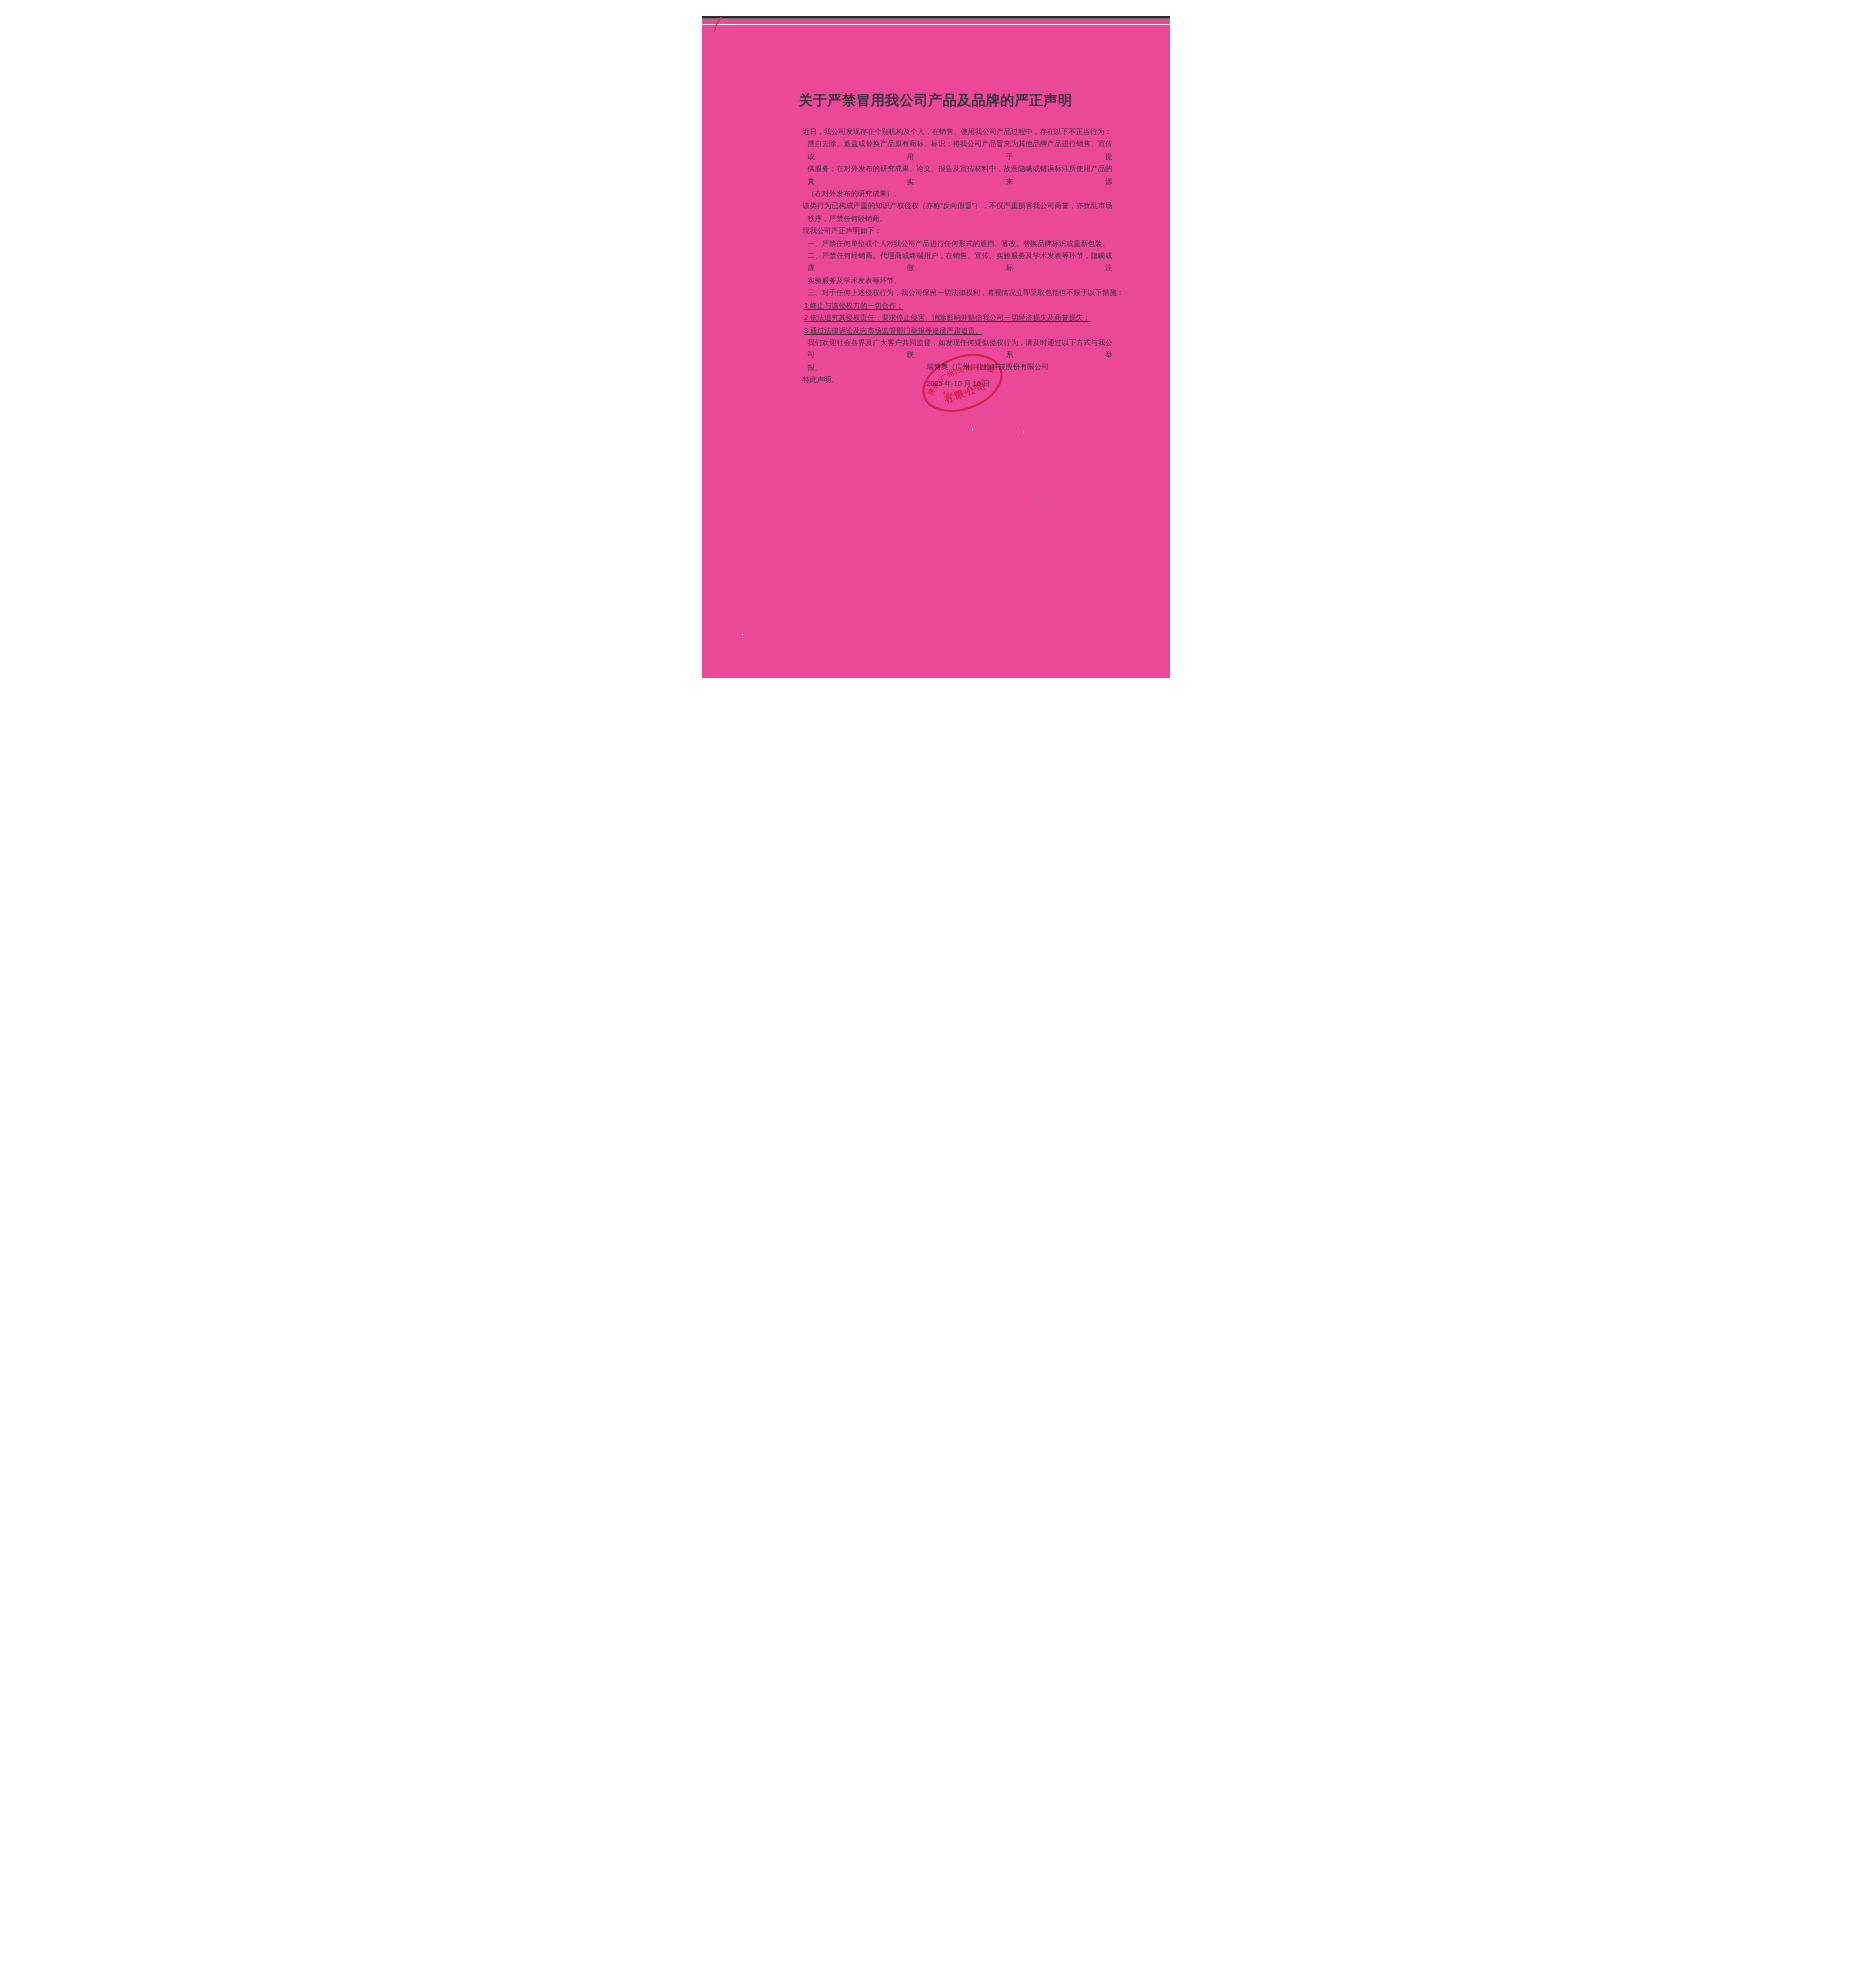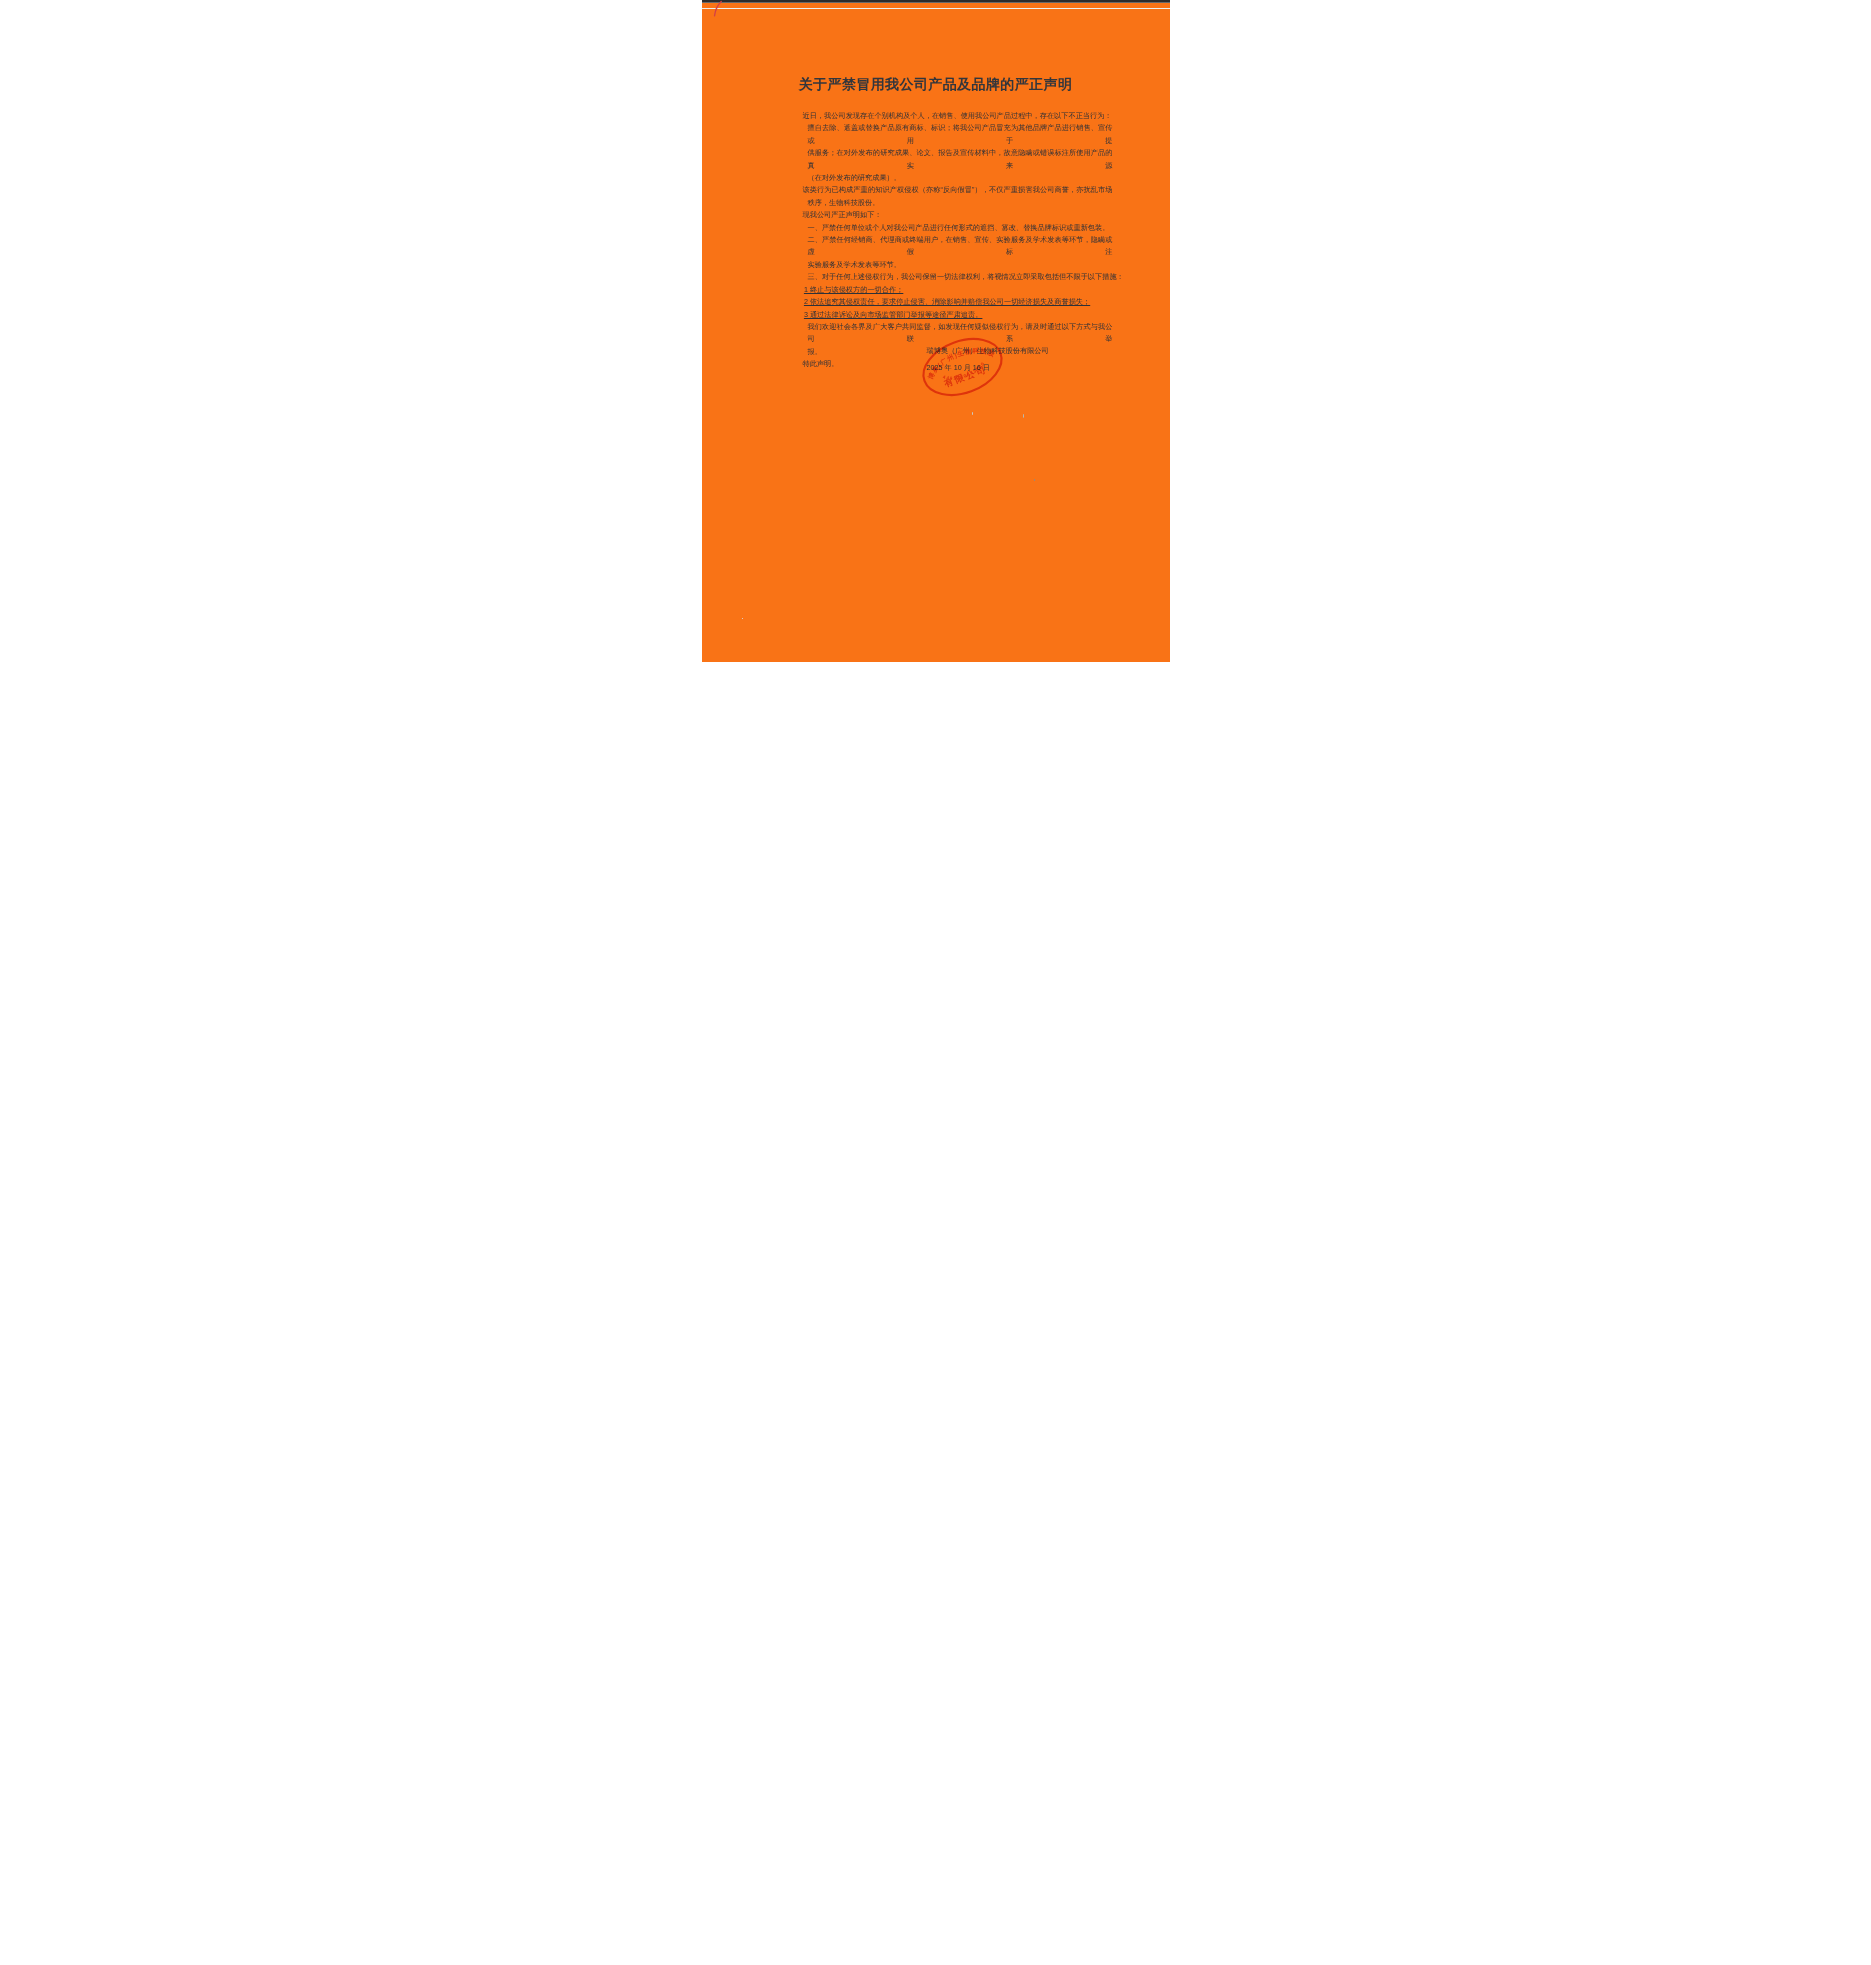--- a/index.html
+++ b/index.html
@@ -1,20 +1,20 @@
 <!DOCTYPE html>
 <html style="font-size:6.3px"><head>
 <meta charset="utf-8">
 <style>
   html,body{margin:0;padding:0;background:#ffffff;}
   .page{
     position:relative;
     width:468px;height:662px;
-    margin:0 auto;
-    background:#f97316;
+    margin:16px auto;
+    background:#ec4899;
     overflow:hidden;
     font-family:"Liberation Sans","DejaVu Sans",sans-serif;
     color:#2e3138;
   }
   .scan-band{
     position:absolute;left:0;top:0;width:468px;height:2px;
     background:#2b2c2e;
     border-bottom:0.4px solid #6a6a6a;
   }
   .scan-line{
@@ -68,21 +68,21 @@
   </svg>
 
   <h1 class="doc-title">关于严禁冒用我公司产品及品牌的严正声明</h1>
 
   <div class="body-block">
     <div class="bl ind">近日，我公司发现存在个别机构及个人，在销售、使用我公司产品过程中，存在以下不正当行为：</div>
     <div class="bl fill">擅自去除、遮盖或替换产品原有商标、标识；将我公司产品冒充为其他品牌产品进行销售、宣传或用于提</div>
     <div class="bl fill">供服务；在对外发布的研究成果、论文、报告及宣传材料中，故意隐瞒或错误标注所使用产品的真实来源</div>
     <div class="bl">（在对外发布的研究成果）。</div>
     <div class="bl ind fill">该类行为已构成严重的知识产权侵权（亦称“反向假冒”），不仅严重损害我公司商誉，亦扰乱市场</div>
-    <div class="bl">秩序，生物科技股份。</div>
+    <div class="bl">秩序，严禁任何经销商。</div>
     <div class="bl ind">现我公司严正声明如下：</div>
     <div class="bl">一、严禁任何单位或个人对我公司产品进行任何形式的遮挡、篡改、替换品牌标识或重新包装。</div>
     <div class="bl fill">二、严禁任何经销商、代理商或终端用户，在销售、宣传、实验服务及学术发表等环节，隐瞒或虚假标注</div>
     <div class="bl">实验服务及学术发表等环节。</div>
     <div class="bl">三、对于任何上述侵权行为，我公司保留一切法律权利，将视情况立即采取包括但不限于以下措施：</div>
     <div class="bl num">1 终止与该侵权方的一切合作；</div>
     <div class="bl num">2 依法追究其侵权责任，要求停止侵害、消除影响并赔偿我公司一切经济损失及商誉损失；</div>
     <div class="bl num">3  通过法律诉讼及向市场监管部门举报等途径严肃追责。</div>
     <div class="bl fill">我们欢迎社会各界及广大客户共同监督，如发现任何疑似侵权行为，请及时通过以下方式与我公司联系举</div>
     <div class="bl">报。</div>

